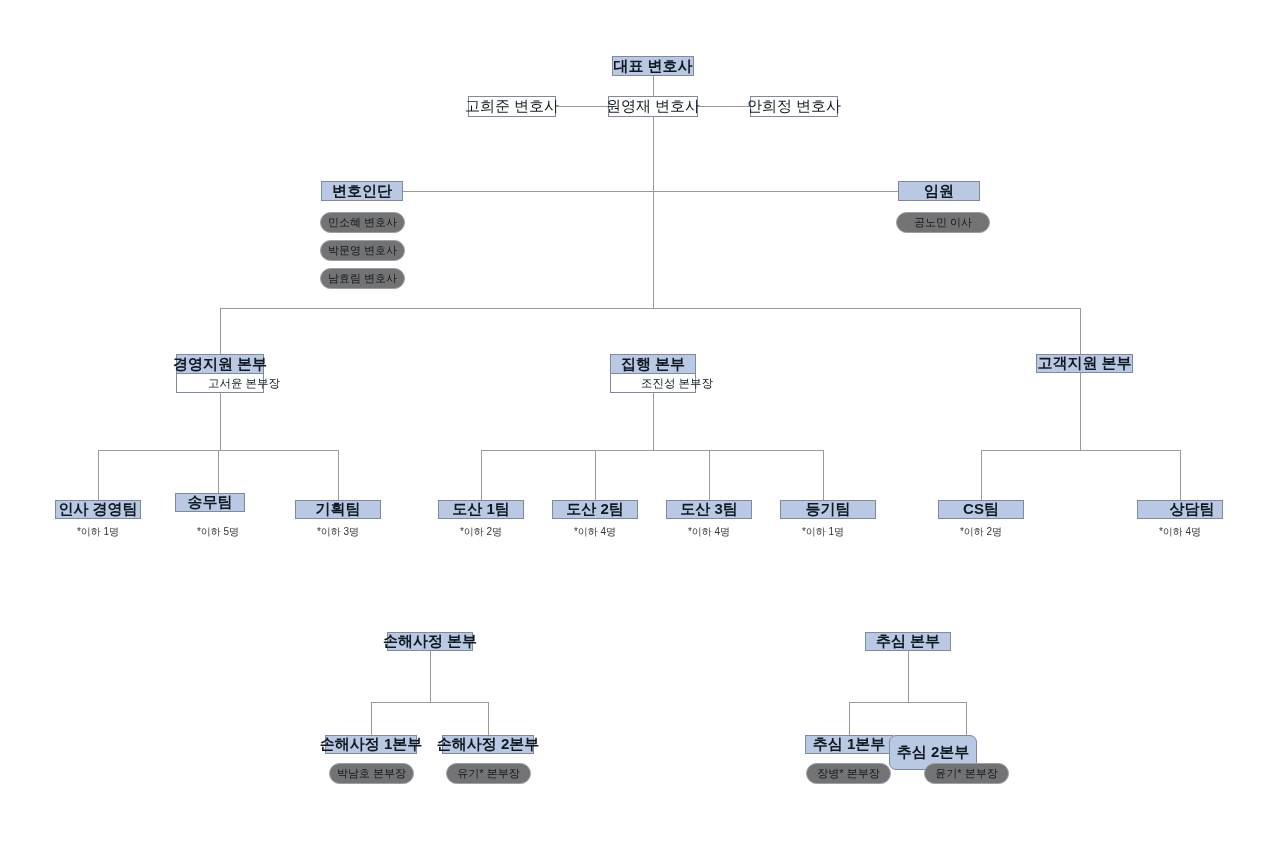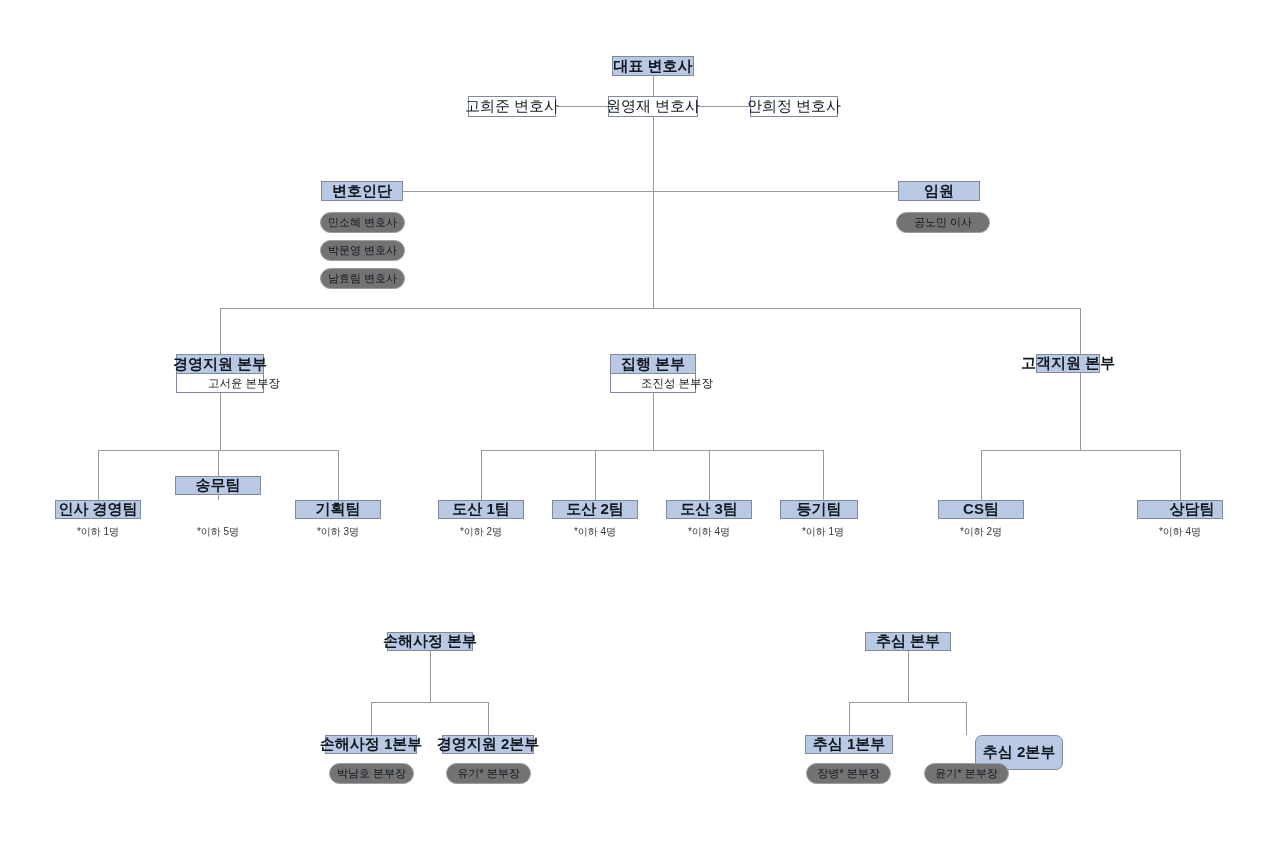--- a/index.html
+++ b/index.html
@@ -171,32 +171,32 @@
   <div class="line h" style="left:220px; top:308px; width:861px;"></div>
   <div class="line v" style="left:220px; top:308px; height:46px;"></div>
   <div class="line v" style="left:1080px; top:308px; height:46px;"></div>
 
   <div class="node blue stack-top" style="left:176px; top:354px; width:88px; height:19px;">경영지원 본부</div>
   <div class="node white name-sub" style="left:176px; top:373px; width:88px; height:20px;">고서윤 본부장</div>
 
   <div class="node blue stack-top" style="left:610px; top:354px; width:86px; height:19px;">집행 본부</div>
   <div class="node white name-sub" style="left:610px; top:373px; width:86px; height:20px;">조진성 본부장</div>
 
-  <div class="node blue" style="left:1036px; top:354px; width:64px; height:19px;">고객지원 본부</div>
+  <div class="node blue" style="left:1036px; top:354px; width:97px; height:19px;">고객지원 본부</div>
 
   <div class="line v" style="left:220px; top:393px; height:57px;"></div>
   <div class="line h" style="left:98px; top:450px; width:240px;"></div>
   <div class="line v" style="left:98px; top:450px; height:50px;"></div>
   <div class="line v" style="left:218px; top:450px; height:50px;"></div>
   <div class="line v" style="left:338px; top:450px; height:50px;"></div>
 
   <div class="node blue" style="left:55px; top:500px; width:86px; height:19px;">인사 경영팀</div>
   <div class="note" style="left:55px; top:525px; width:86px;">*이하 1명</div>
 
-  <div class="node blue" style="left:175px; top:476px; width:86px; height:19px;text-align:right;">송무팀</div>
+  <div class="node blue" style="left:175px; top:493px; width:70px; height:19px;text-align:right;">송무팀</div>
   <div class="note" style="left:175px; top:525px; width:86px;">*이하 5명</div>
 
   <div class="node blue" style="left:295px; top:500px; width:86px; height:19px;">기획팀</div>
   <div class="note" style="left:295px; top:525px; width:86px;">*이하 3명</div>
 
   <div class="line v" style="left:653px; top:393px; height:57px;"></div>
   <div class="line h" style="left:481px; top:450px; width:342px;"></div>
   <div class="line v" style="left:481px; top:450px; height:50px;"></div>
   <div class="line v" style="left:595px; top:450px; height:50px;"></div>
   <div class="line v" style="left:709px; top:450px; height:50px;"></div>
@@ -204,21 +204,21 @@
 
   <div class="node blue" style="left:438px; top:500px; width:86px; height:19px;">도산 1팀</div>
   <div class="note" style="left:438px; top:525px; width:86px;">*이하 2명</div>
 
   <div class="node blue" style="left:552px; top:500px; width:86px; height:19px;">도산 2팀</div>
   <div class="note" style="left:552px; top:525px; width:86px;">*이하 4명</div>
 
   <div class="node blue" style="left:666px; top:500px; width:86px; height:19px;">도산 3팀</div>
   <div class="note" style="left:666px; top:525px; width:86px;">*이하 4명</div>
 
-  <div class="node blue" style="left:780px; top:500px; width:78px; height:19px;">등기팀</div>
+  <div class="node blue" style="left:780px; top:500px; width:96px; height:19px;">등기팀</div>
   <div class="note" style="left:780px; top:525px; width:86px;">*이하 1명</div>
 
   <div class="line v" style="left:1080px; top:373px; height:77px;"></div>
   <div class="line h" style="left:981px; top:450px; width:199px;"></div>
   <div class="line v" style="left:981px; top:450px; height:50px;"></div>
   <div class="line v" style="left:1180px; top:450px; height:50px;"></div>
 
   <div class="node blue" style="left:938px; top:500px; width:86px; height:19px;">CS팀</div>
   <div class="note" style="left:938px; top:525px; width:86px;">*이하 2명</div>
 
@@ -227,28 +227,28 @@
 
   <div class="node blue" style="left:387px; top:632px; width:86px; height:19px;">손해사정 본부</div>
   <div class="line v" style="left:430px; top:651px; height:51px;"></div>
   <div class="line h" style="left:371px; top:702px; width:117px;"></div>
   <div class="line v" style="left:371px; top:702px; height:33px;"></div>
   <div class="line v" style="left:488px; top:702px; height:33px;"></div>
 
   <div class="node blue" style="left:325px; top:735px; width:92px; height:19px;">손해사정 1본부</div>
   <div class="pill" style="left:329px; top:763px; width:85px; height:21px;">박남호 본부장</div>
 
-  <div class="node blue" style="left:442px; top:735px; width:92px; height:19px;">경영지원 2본부</div>
+  <div class="node blue" style="left:442px; top:735px; width:92px; height:19px;">손해사정 2본부</div>
   <div class="pill" style="left:446px; top:763px; width:85px; height:21px;">유기* 본부장</div>
 
   <div class="node blue" style="left:865px; top:632px; width:86px; height:19px;">추심 본부</div>
   <div class="line v" style="left:908px; top:651px; height:51px;"></div>
   <div class="line h" style="left:849px; top:702px; width:117px;"></div>
   <div class="line v" style="left:849px; top:702px; height:33px;"></div>
   <div class="line v" style="left:966px; top:702px; height:33px;"></div>
 
   <div class="node blue" style="left:805px; top:735px; width:88px; height:19px;">추심 1본부</div>
   <div class="pill" style="left:806px; top:763px; width:85px; height:21px;">장병* 본부장</div>
 
-  <div class="node blue" style="left:975px; top:735px; width:88px; height:35px;border-radius:7px;">추심 2본부</div>
+  <div class="node blue" style="left:889px; top:735px; width:88px; height:35px;border-radius:7px;">추심 2본부</div>
   <div class="pill" style="left:924px; top:763px; width:85px; height:21px;">윤기* 본부장</div>
 
 </div>
 
 </body></html>

